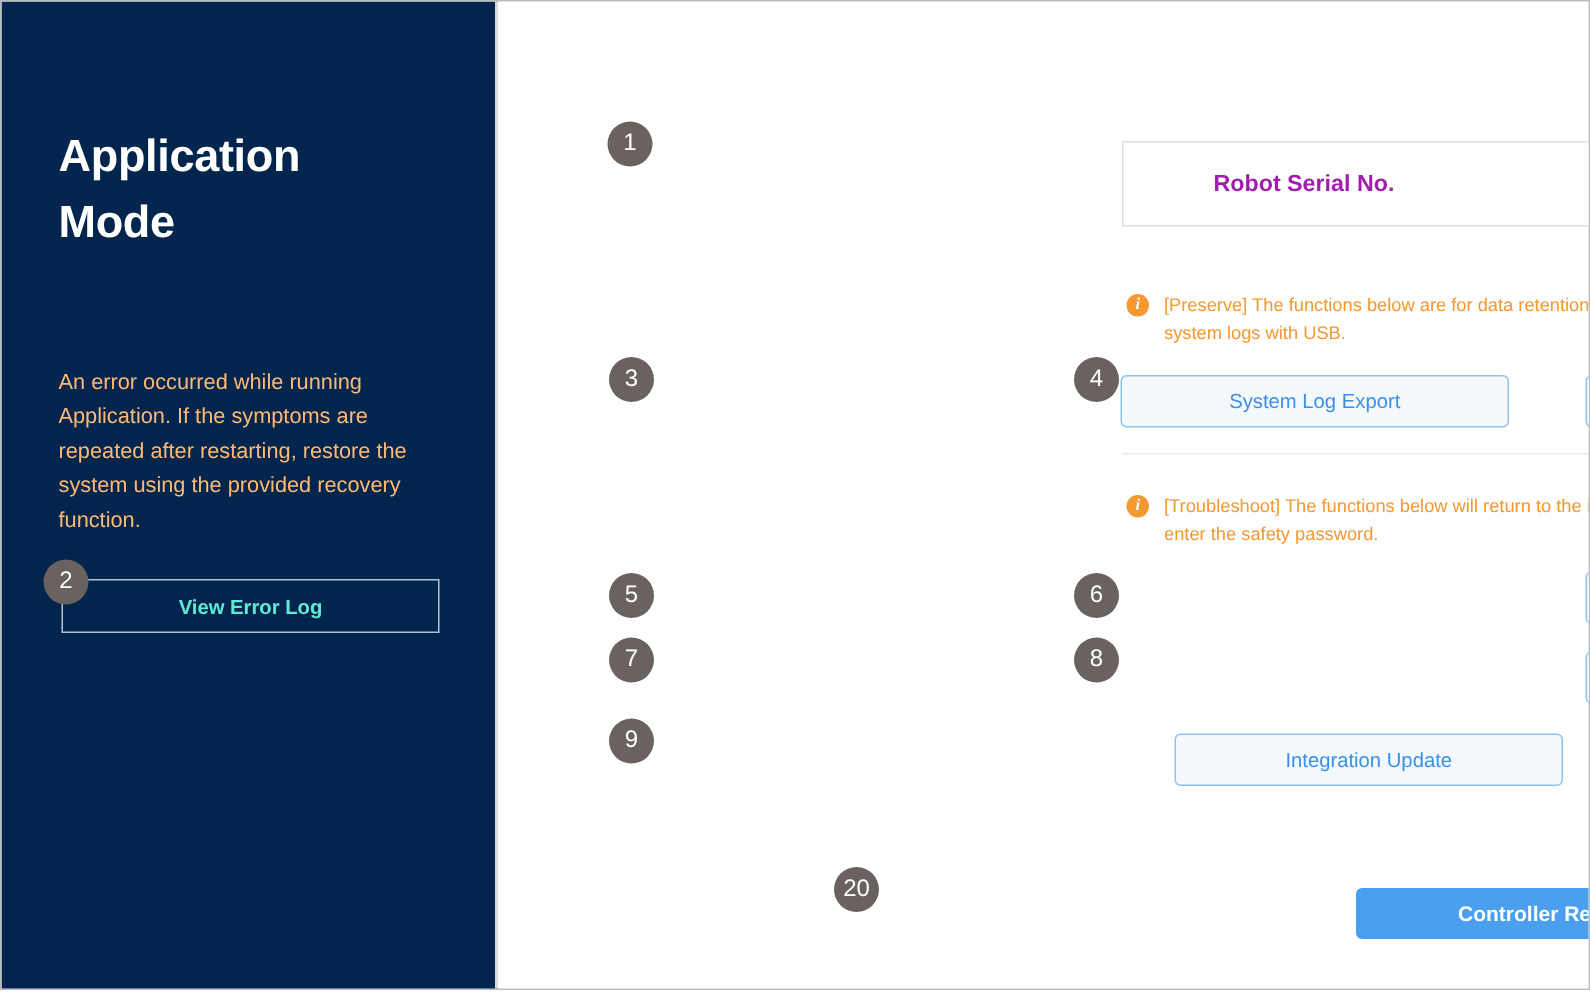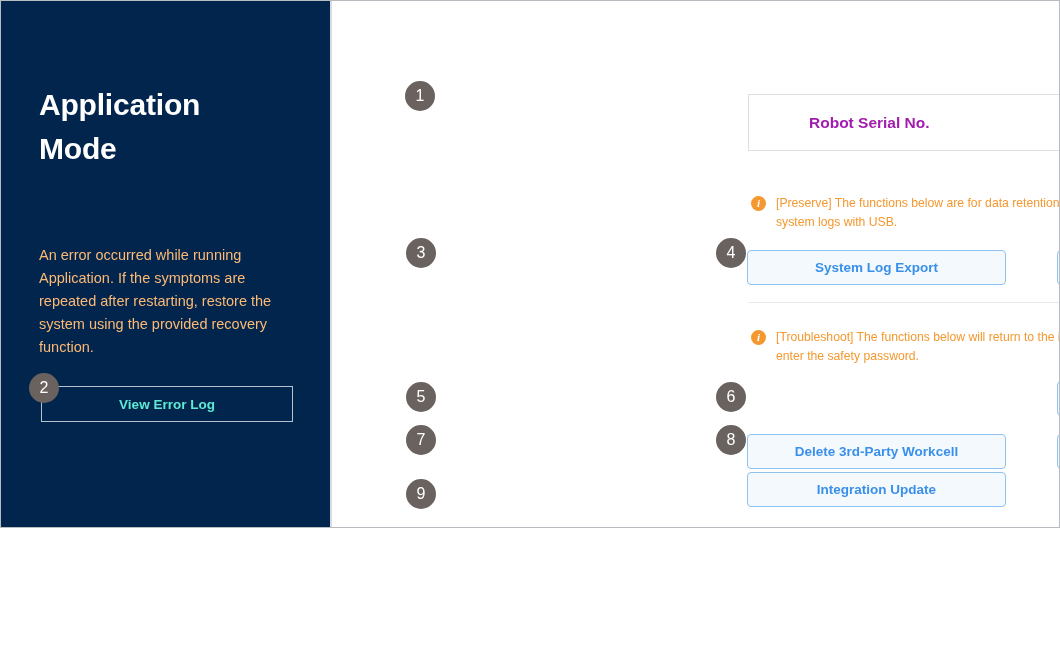--- a/index.html
+++ b/index.html
@@ -6,21 +6,21 @@
     margin: 0;
     padding: 0;
     background: #ffffff;
   }
   body {
     font-family: "Liberation Sans", sans-serif;
   }
   #app {
     position: relative;
     width: 1060px;
-    height: 528px;
+    height: 660px;
     box-sizing: border-box;
     border: 1px solid #b8bcc0;
     background: #ffffff;
     overflow: hidden;
   }
 
   
   #sidebar {
     position: absolute;
     left: 0;
@@ -163,21 +163,21 @@
   .action-btn {
     position: absolute;
     width: 259px;
     height: 35px;
     box-sizing: border-box;
     border: 1px solid #8fc3ef;
     border-radius: 4px;
     background: #f4f9fe;
     color: #3a90e8;
     font-size: 13.5px;
-    font-weight: bold;
+    font-weight: normal;
     display: flex;
     align-items: center;
     justify-content: center;
     cursor: pointer;
   }
   .col-left  { left: 413px; }
   .col-right { left: 723px; }
 
   
   #controller-restart {
@@ -242,25 +242,24 @@
       <span class="info-icon">i</span>
       <span class="notice-text">[Troubleshoot] The functions below will return to the initialized robot. To use the function, you must enter the safety password.</span>
     </div>
 
     <div class="badge" style="left:72px; top:381px;">5</div>
 
     <div class="badge" style="left:382px; top:381px;">6</div>
     <div class="action-btn col-right" style="top:380px;">Restore Database</div>
 
     <div class="badge" style="left:72px; top:424px;">7</div>
-    <div class="action-btn col-left" style="top:433px;">Delete 3rd-Party Workcell</div>
 
     <div class="badge" style="left:382px; top:424px;">8</div>
     <div class="action-btn col-right" style="top:433px;">System Restore</div>
 
     <div class="badge" style="left:72px; top:478px;">9</div>
-    <div class="action-btn col-left" style="top:471px;">Integration Update</div>
+    <div class="action-btn col-left" style="top:488px;margin-left:36px;">Integration Update</div>
 
     <div class="badge" style="left:222px; top:577px;">20</div>
     <div id="controller-restart">Controller Restart</div>
 
   </div>
 </div>
 
 </body></html>

